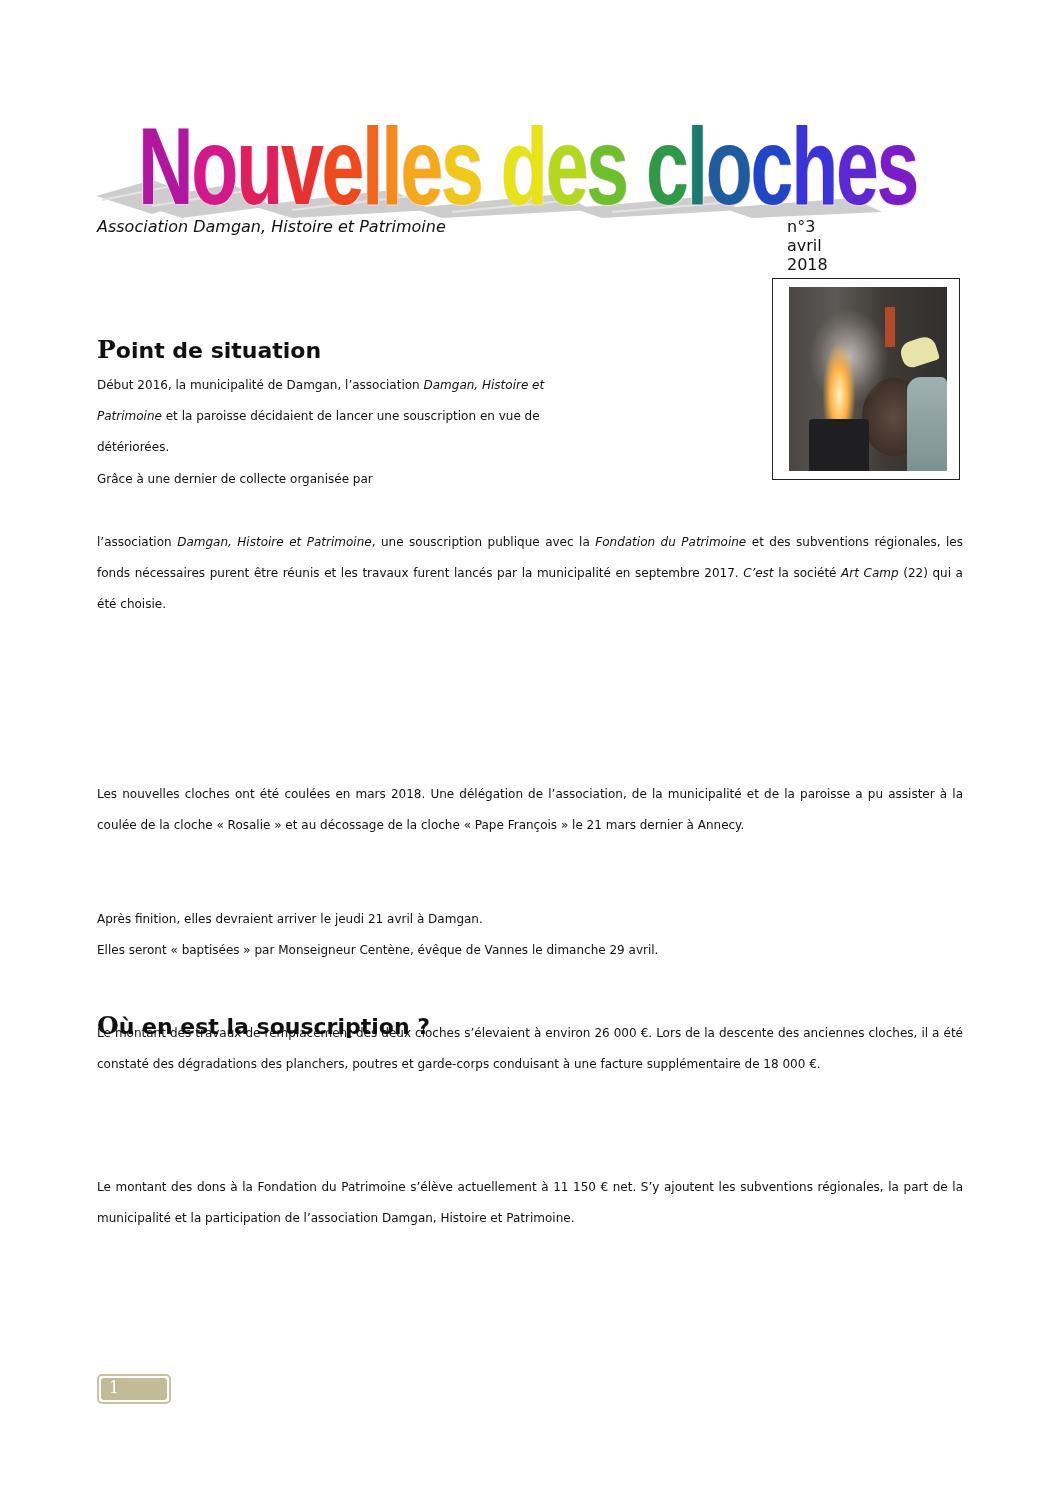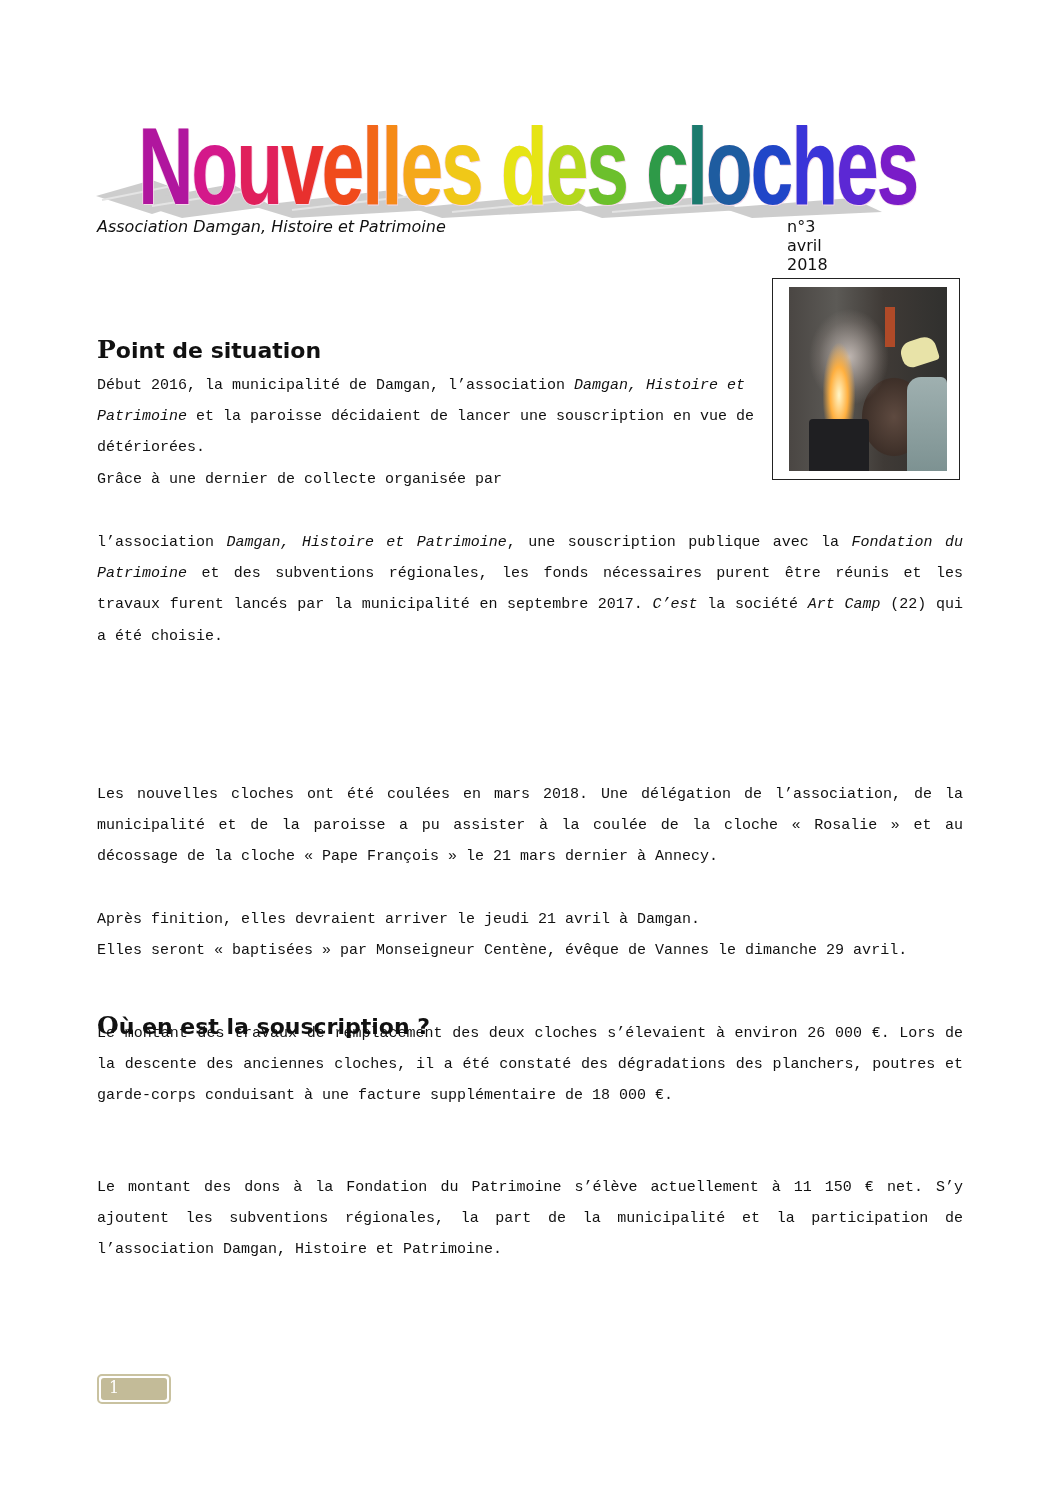--- a/index.html
+++ b/index.html
@@ -35,21 +35,21 @@
     .photo .worker { position: absolute; left: 118px; top: 90px; width: 40px; height: 94px;
       background: linear-gradient(180deg, #9fb0b0, #7d9292); border-radius: 14px 6px 0 0; }
     .photo .visor { position: absolute; left: 112px; top: 52px; width: 36px; height: 26px;
       background: #e8e3a8; border-radius: 12px 12px 4px 10px; transform: rotate(-18deg); }
     .photo .hook { position: absolute; left: 96px; top: 20px; width: 10px; height: 40px;
       background: #b04a28; }
     .h2 { font-family: "DejaVu Sans", sans-serif; font-weight: bold; font-size: 22px;
       line-height: 36px; margin: 0; position: absolute; left: 97px; }
     .h2 .cap { font-family: "DejaVu Serif", serif; font-size: 25px; }
     .para { position: absolute; left: 97px; margin: 0; text-align: justify;
-      font-size: 15px; line-height: 31.2px; font-family: Liberation Mono, monospace; }
+      font-size: 12px; line-height: 31.2px; }
     .para.narrow { width: 660px; text-align: left; }
     .para.wide { width: 866px; }
     .para .line-block { display: block; }
     em { font-style: italic; }
 
     
     .page-badge { position: absolute; left: 97px; top: 1374px; width: 74px; height: 30px;
       border: 2px solid #c9c2a0; border-radius: 5px; background: #fff; box-sizing: border-box; }
     .page-badge .inner { position: absolute; left: 2px; top: 2px; right: 2px; bottom: 2px;
       background: #c3bb98; border-radius: 3px; }

